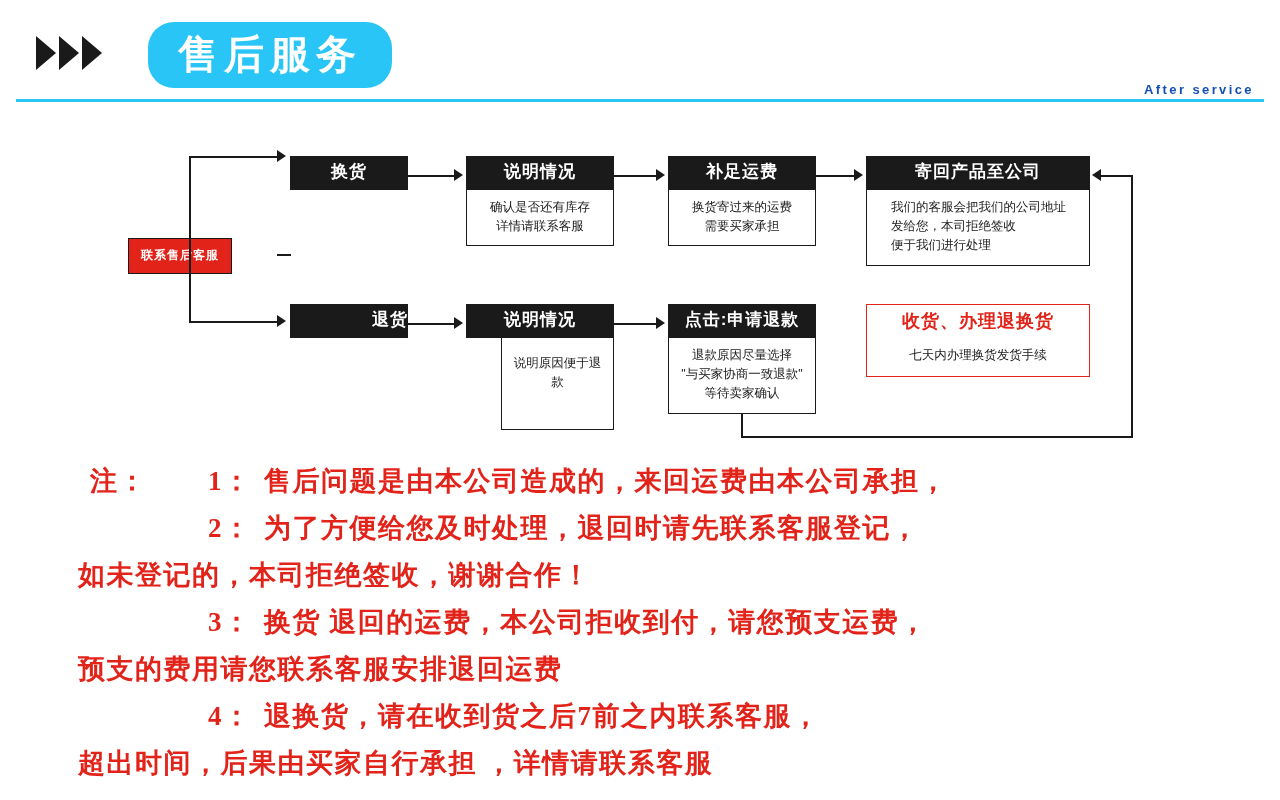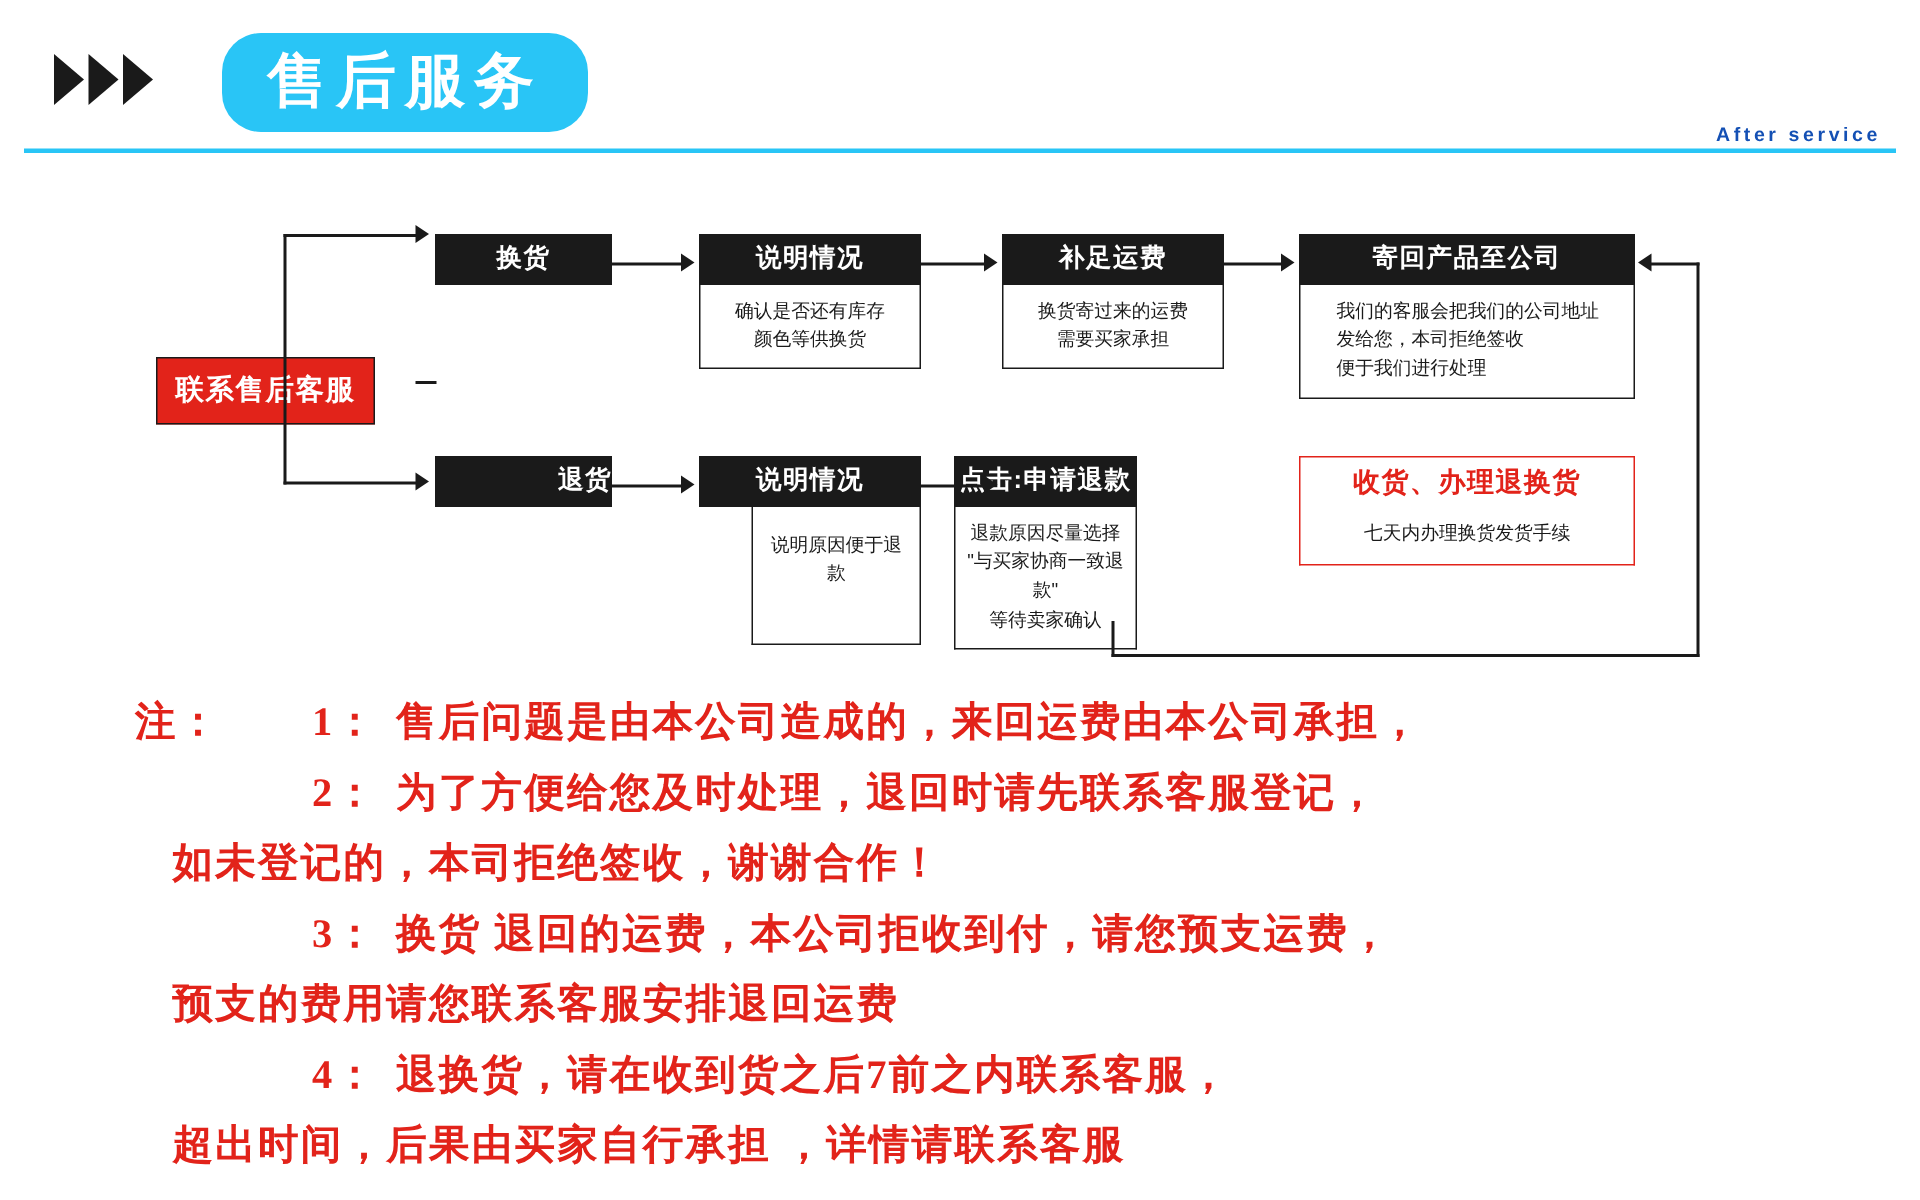--- a/index.html
+++ b/index.html
@@ -102,24 +102,24 @@
   .node.redbox .body {
     border: 1.6px solid #e2231a;
     border-top: none;
     color: #1a1a1a;
     font-size: 12.5px;
     padding-top: 6px;
     padding-bottom: 11px;
   }
   .contact-node {
     position: absolute;
-    left: 104px; top: 134px;
+    left: 128px; top: 134px;
     background: #e2231a;
     color: #ffffff;
-    font-size: 19px;
+    font-size: 12px;
     font-weight: bold;
     letter-spacing: 1px;
     padding: 8px 12px 9px 12px;
     border: 1.5px solid #1a1a1a;
   }
 
   
   .hline, .vline {
     position: absolute;
     background: #1a1a1a;
@@ -157,21 +157,21 @@
     white-space: nowrap;
   }
   .note-line .lead {
     display: inline-block;
     width: 118px;
   }
   .note-line .num {
     display: inline-block;
     width: 56px;
   }
-  .note-line.indent { padding-left: 115px; }
+  .note-line.indent { padding-left: 78px; }
   .note-line.first { padding-left: 90px; }
   .note-line.numbered { padding-left: 208px; }
 </style>
 </head>
 <body>
 
 <div class="header">
   <div class="chevrons">
     <span class="chev"></span>
       <span class="chev"></span>
@@ -194,21 +194,21 @@
   <div class="arrow-r" style="left:277px; top:211px;"></div>
 
   <div class="node" style="left:290px; top:52px; width:118px;">
     <div class="head">换货</div>
   </div>
 
   <div class="node" style="left:466px; top:52px; width:148px;">
     <div class="head">说明情况</div>
     <div class="body">
       <div>确认是否还有库存</div>
-      <div>颜色等供换货</div>
+      <div>详情请联系客服</div>
     </div>
   </div>
 
   <div class="node" style="left:668px; top:52px; width:148px;">
     <div class="head">补足运费</div>
     <div class="body">
       <div>换货寄过来的运费</div>
       <div>需要买家承担</div>
     </div>
   </div>
@@ -233,21 +233,21 @@
     <div class="head">退货</div>
   </div>
 
   <div class="node" style="left:466px; top:200px; width:148px;">
     <div class="head">说明情况</div>
     <div class="body" style="padding-top:16px; padding-bottom:37px;margin-left:35px;">
       <div>说明原因便于退款</div>
     </div>
   </div>
 
-  <div class="node" style="left:636px; top:200px; width:122px;">
+  <div class="node" style="left:668px; top:200px; width:148px;">
     <div class="head">点击:申请退款</div>
     <div class="body">
       <div>退款原因尽量选择</div>
       <div>"与买家协商一致退款"</div>
       <div>等待卖家确认</div>
     </div>
   </div>
 
   <div class="node redbox" style="left:866px; top:200px; width:224px;">
     <div class="head">收货、办理退换货</div>

